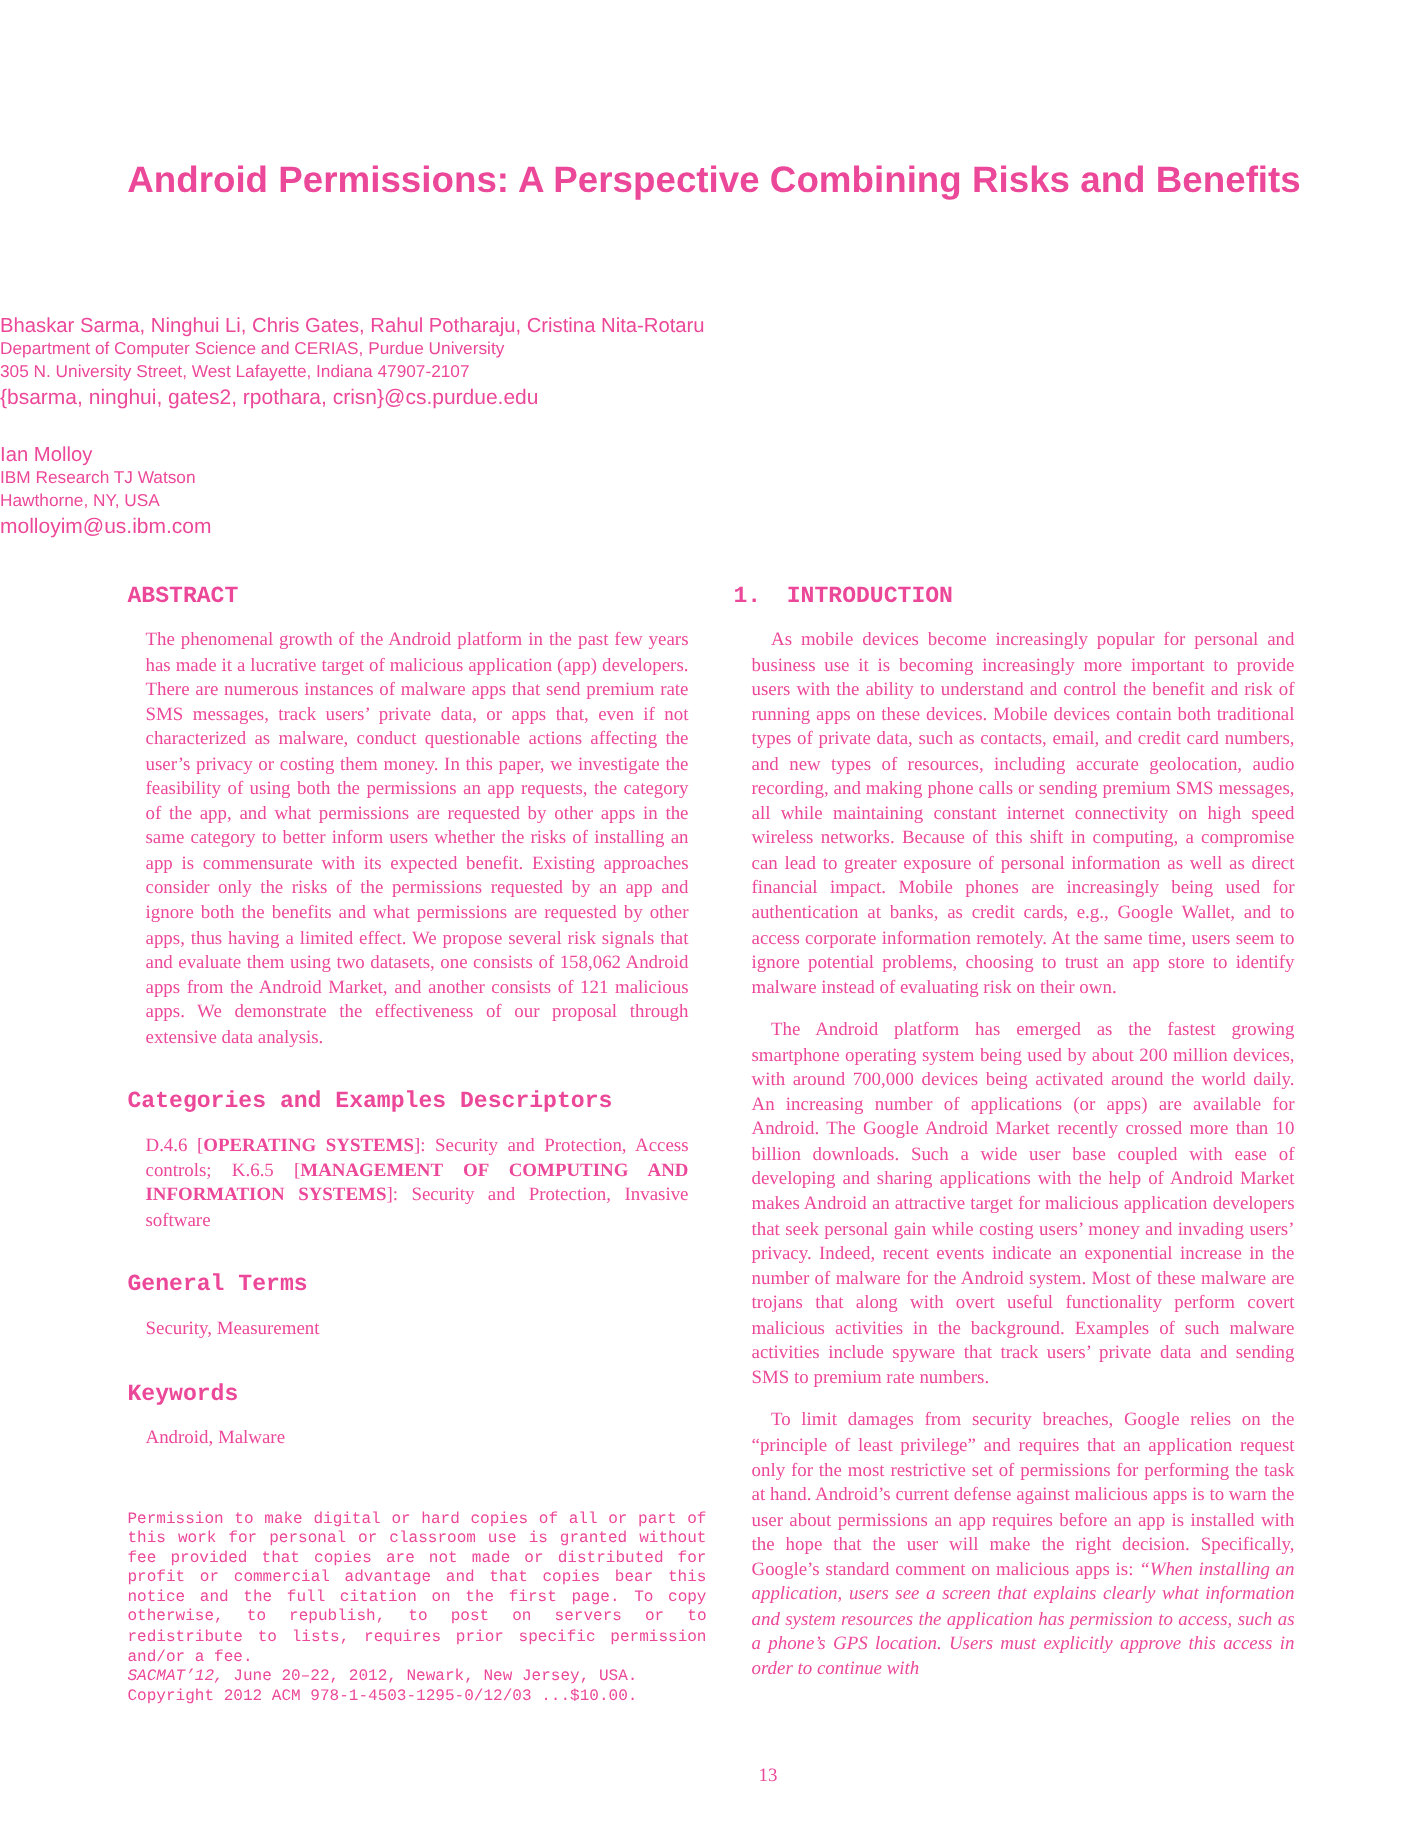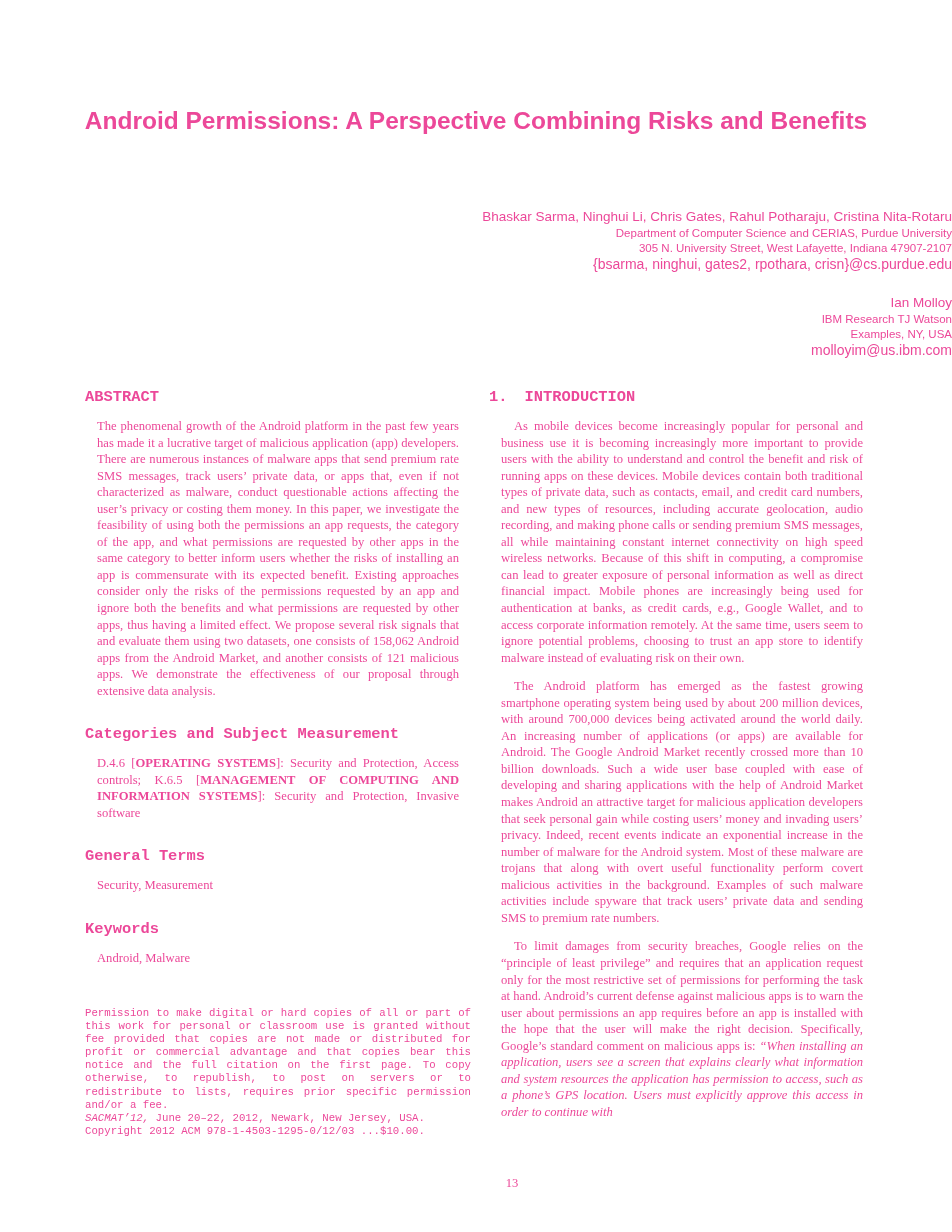--- a/index.html
+++ b/index.html
@@ -26,21 +26,21 @@
     font-family: "Liberation Sans", "DejaVu Sans", sans-serif;
     font-weight: bold;
     font-size: 24.5px;
     line-height: 33px;
     letter-spacing: 0;
   }
   .author-block {
     position: absolute;
     left: 0;
     width: 952px;
-    text-align: right;
+    text-align: left;
     font-family: "Liberation Sans", "DejaVu Sans", sans-serif;
   }
   .author-block.first { top: 208px; }
   .author-block.second { top: 294px; }
   .author-names { font-size: 13.5px; line-height: 18px; }
   .author-affil { font-size: 11.5px; line-height: 14.5px; }
   .author-email { font-size: 14px;   line-height: 18.5px; }
   .author-name-single { font-size: 13.5px; line-height: 18px; }
 
   
@@ -107,29 +107,29 @@
   <div class="author-block first">
     <div class="author-names">Bhaskar Sarma, Ninghui Li, Chris Gates, Rahul Potharaju, Cristina Nita-Rotaru</div>
     <div class="author-affil">Department of Computer Science and CERIAS, Purdue University</div>
     <div class="author-affil">305 N. University Street, West Lafayette, Indiana 47907-2107</div>
     <div class="author-email">{bsarma, ninghui, gates2, rpothara, crisn}@cs.purdue.edu</div>
   </div>
 
   <div class="author-block second">
     <div class="author-name-single">Ian Molloy</div>
     <div class="author-affil">IBM Research TJ Watson</div>
-    <div class="author-affil">Examples, NY, USA</div>
+    <div class="author-affil">Hawthorne, NY, USA</div>
     <div class="author-email">molloyim@us.ibm.com</div>
   </div>
 
   <div class="col col-left">
     <div class="sec-heading">ABSTRACT</div>
     <p class="para">The phenomenal growth of the Android platform in the past few years has made it a lucrative target of malicious application (app) developers. There are numerous instances of malware apps that send premium rate SMS messages, track users’ private data, or apps that, even if not characterized as malware, conduct questionable actions affecting the user’s privacy or costing them money. In this paper, we investigate the feasibility of using both the permissions an app requests, the category of the app, and what permissions are requested by other apps in the same category to better inform users whether the risks of installing an app is commensurate with its expected benefit. Existing approaches consider only the risks of the permissions requested by an app and ignore both the benefits and what permissions are requested by other apps, thus having a limited effect. We propose several risk signals that and evaluate them using two datasets, one consists of 158,062 Android apps from the Android Market, and another consists of 121 malicious apps. We demonstrate the effectiveness of our proposal through extensive data analysis.</p>
 
-    <div class="sec-heading spaced">Categories and Subject Measurement</div>
+    <div class="sec-heading spaced">Categories and Examples Descriptors</div>
     <p class="para"><span>D.4.6 [</span><span class="bold-inline">OPERATING SYSTEMS</span><span>]: Security and Protection, Access controls; K.6.5 [</span><span class="bold-inline">MANAGEMENT OF COMPUTING AND INFORMATION SYSTEMS</span><span>]: Security and Protection, Invasive software</span></p>
 
     <div class="sec-heading spaced">General Terms</div>
     <p class="para">Security, Measurement</p>
 
     <div class="sec-heading spaced">Keywords</div>
     <p class="para">Android, Malware</p>
   </div>
 
   <div class="col col-right">

